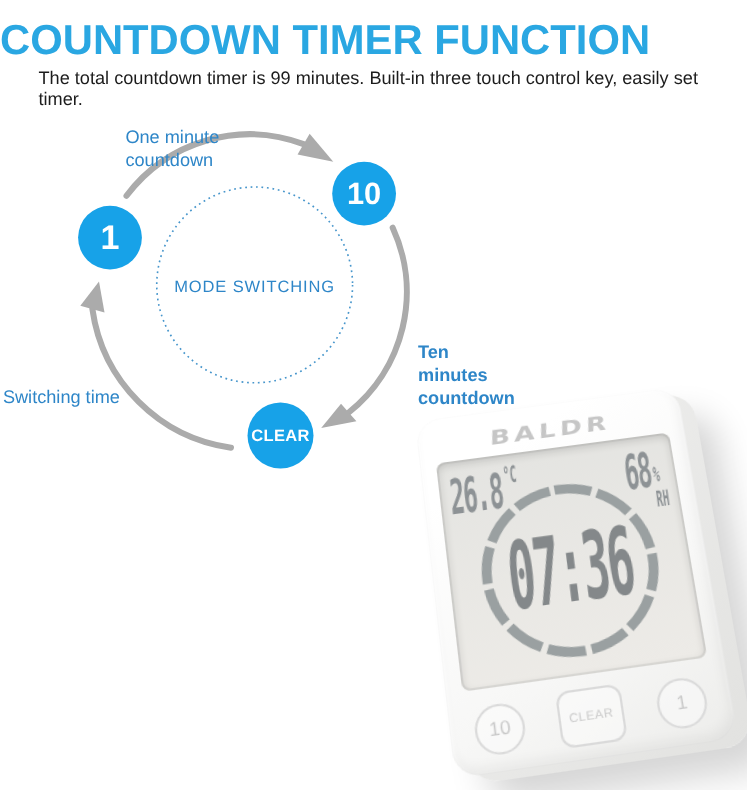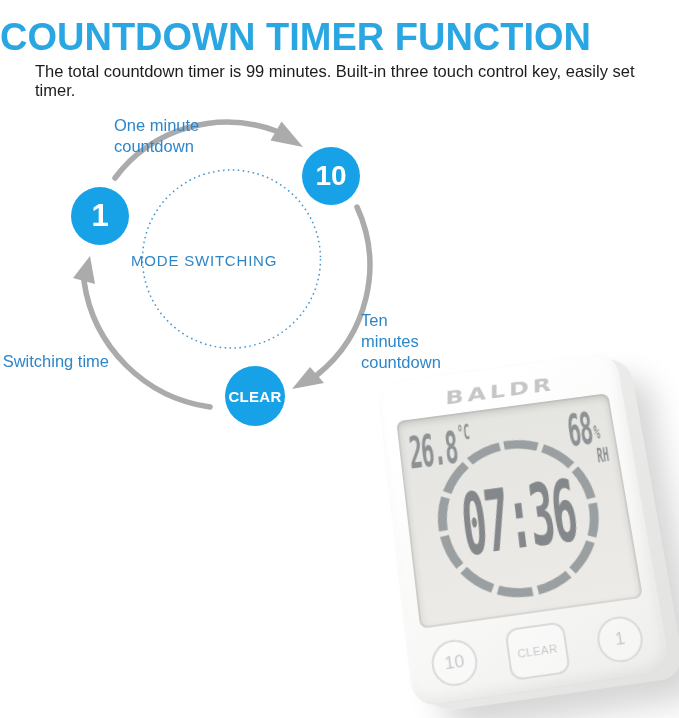--- a/index.html
+++ b/index.html
@@ -46,26 +46,27 @@
   .node-clear { left: 225px; top: 366px; width: 60px; height: 60px; font-size: 15px; letter-spacing: .3px; }
 
   .anno {
     position: absolute;
     color: #2E86C8;
     font-size: 16.5px;
     line-height: 21px;
   }
   .anno span { display: block; }
   .anno-one   { left: 114px;  top: 85px; margin-top: 30px; }
-  .anno-ten   { left: 361px; top: 310px; }
+  .anno-ten   { left: 380px; top: 310px; font-weight: bold; }
   .anno-clear { left: 0px;   top: 351px; width: 109px; text-align: right; }
 
   .center-label {
     position: absolute;
     left: 131px; top: 252px; width: 201px;
+    text-align: center;
     color: #2E86C8;
     font-size: 15px;
     letter-spacing: .8px;
   }
 
   
   .device-zone {
     position: absolute;
     left: 394px; top: 356px;
     width: 250px; height: 332px;

